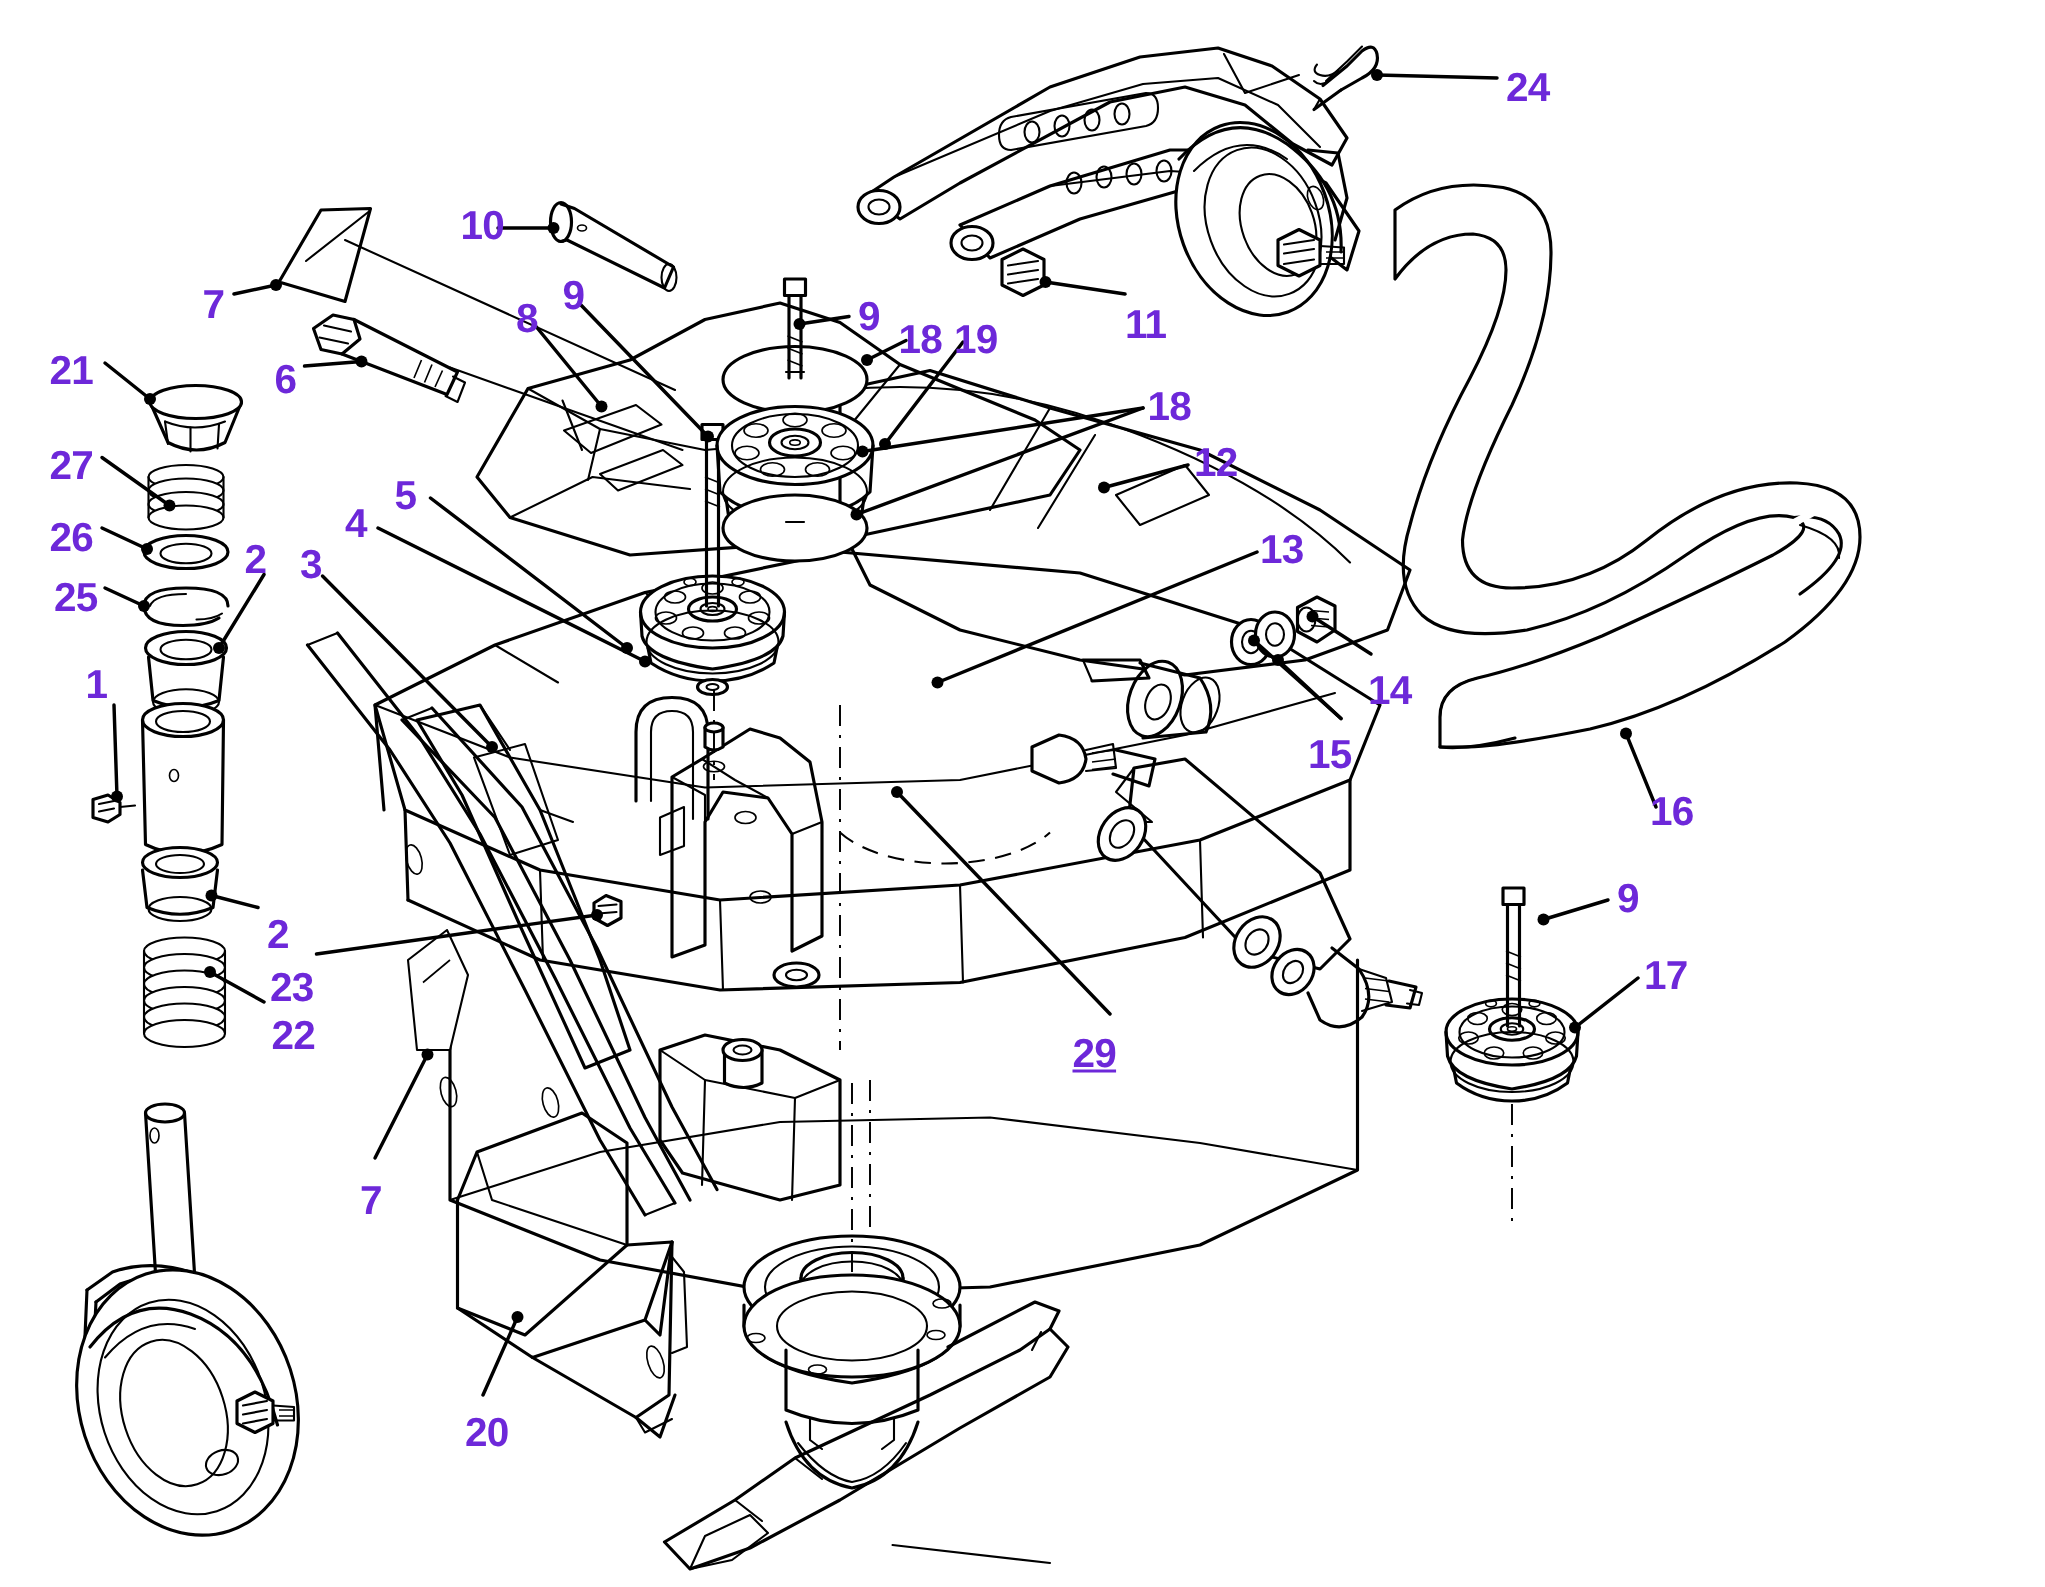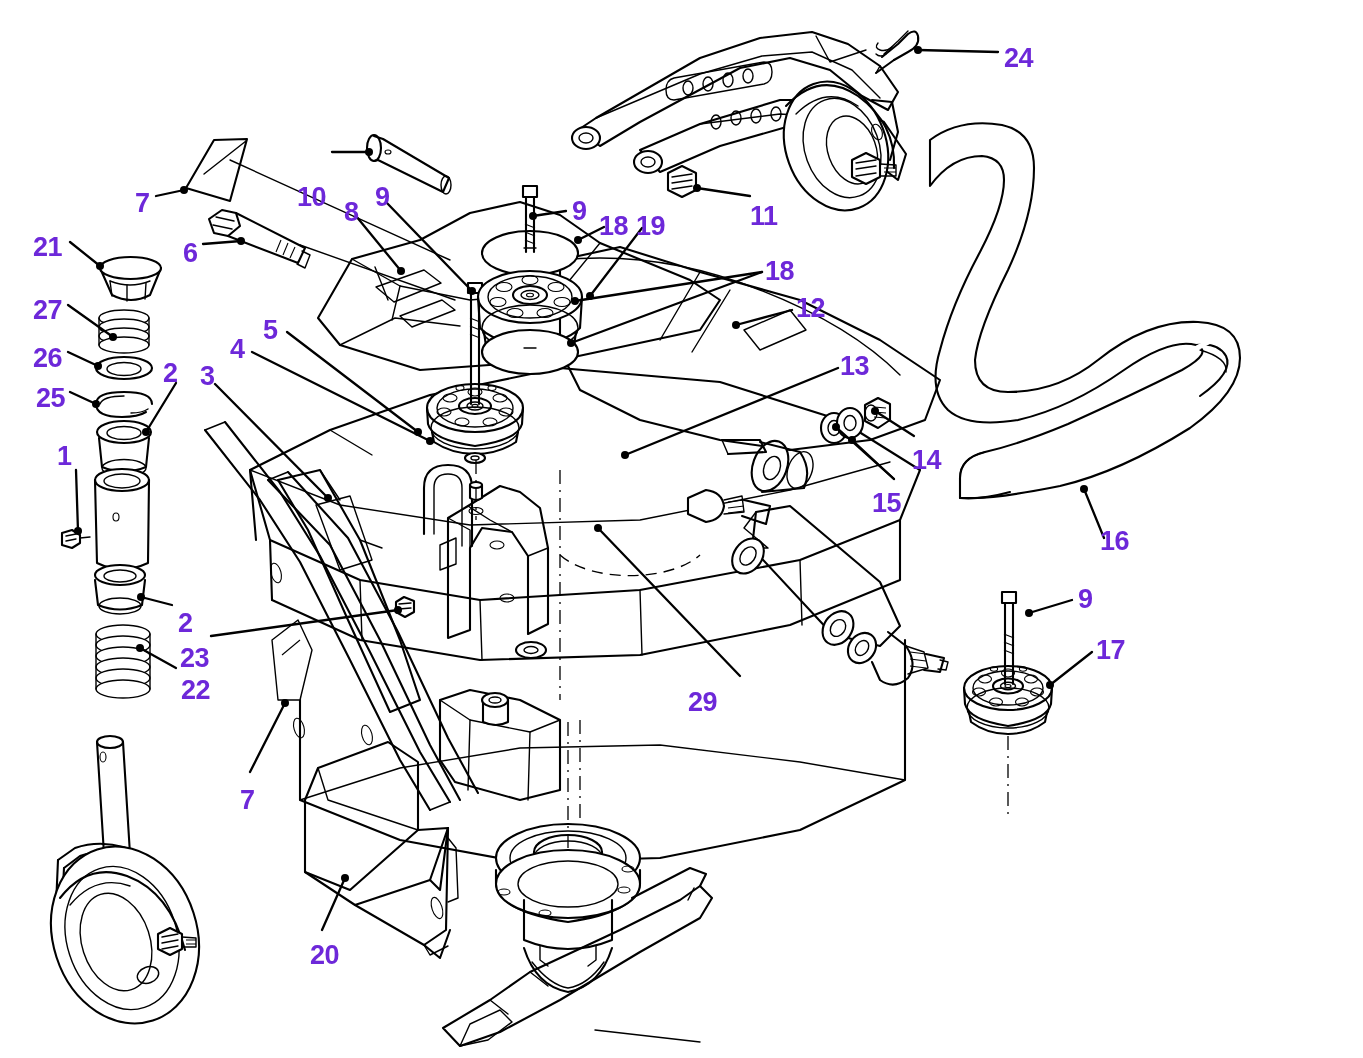--- a/index.html
+++ b/index.html
@@ -552,34 +552,34 @@
       <div class="lbl" style="left: 200px; top: 363px;">3</div>
       <div class="lbl" style="left: 230px; top: 336px;">4</div>
       <div class="lbl" style="left: 263px; top: 317px;">5</div>
       <div class="lbl" style="left: 183px; top: 240px;">6</div>
       <div class="lbl" style="left: 135px; top: 190px;">7</div>
       <div class="lbl" style="left: 240px; top: 787px;">7</div>
       <div class="lbl" style="left: 344px; top: 199px;">8</div>
       <div class="lbl" style="left: 375px; top: 184px;">9</div>
       <div class="lbl" style="left: 572px; top: 198px;">9</div>
       <div class="lbl" style="left: 1078px; top: 586px;">9</div>
-      <div class="lbl" style="left: 297px; top: 137px; margin-top: 47px;">10</div>
+      <div class="lbl" style="left: 307px; top: 137px;">10</div>
       <div class="lbl" style="left: 750px; top: 203px;">11</div>
       <div class="lbl" style="left: 796px; top: 295px; text-align: right;">12</div>
       <div class="lbl" style="left: 840px; top: 353px;">13</div>
       <div class="lbl" style="left: 912px; top: 447px;">14</div>
       <div class="lbl" style="left: 872px; top: 490px;">15</div>
       <div class="lbl" style="left: 1100px; top: 516px; margin-top: 12px;">16</div>
       <div class="lbl" style="left: 1096px; top: 637px;">17</div>
       <div class="lbl" style="left: 599px; top: 213px;">18</div>
       <div class="lbl" style="left: 765px; top: 258px;">18</div>
       <div class="lbl" style="left: 636px; top: 213px;">19</div>
       <div class="lbl" style="left: 310px; top: 942px;">20</div>
       <div class="lbl" style="left: 181px; top: 677px;">22</div>
       <div class="lbl" style="left: 180px; top: 645px;">23</div>
       <div class="lbl" style="left: 1004px; top: 45px;">24</div>
       <div class="lbl" style="left: 36px; top: 385px;">25</div>
       <div class="lbl" style="left: 33px; top: 345px;">26</div>
       <div class="lbl" style="left: 33px; top: 297px; text-align: center;">27</div>
       <div class="lbl" style="left: 33px; top: 234px;">21</div>
-      <div class="lbl" style="left: 688px; top: 689px;">29</div>
+      <div class="lbl" style="left: 715px; top: 689px; text-decoration: underline;">29</div>
     </div>
 </div>
 
 </body></html>

